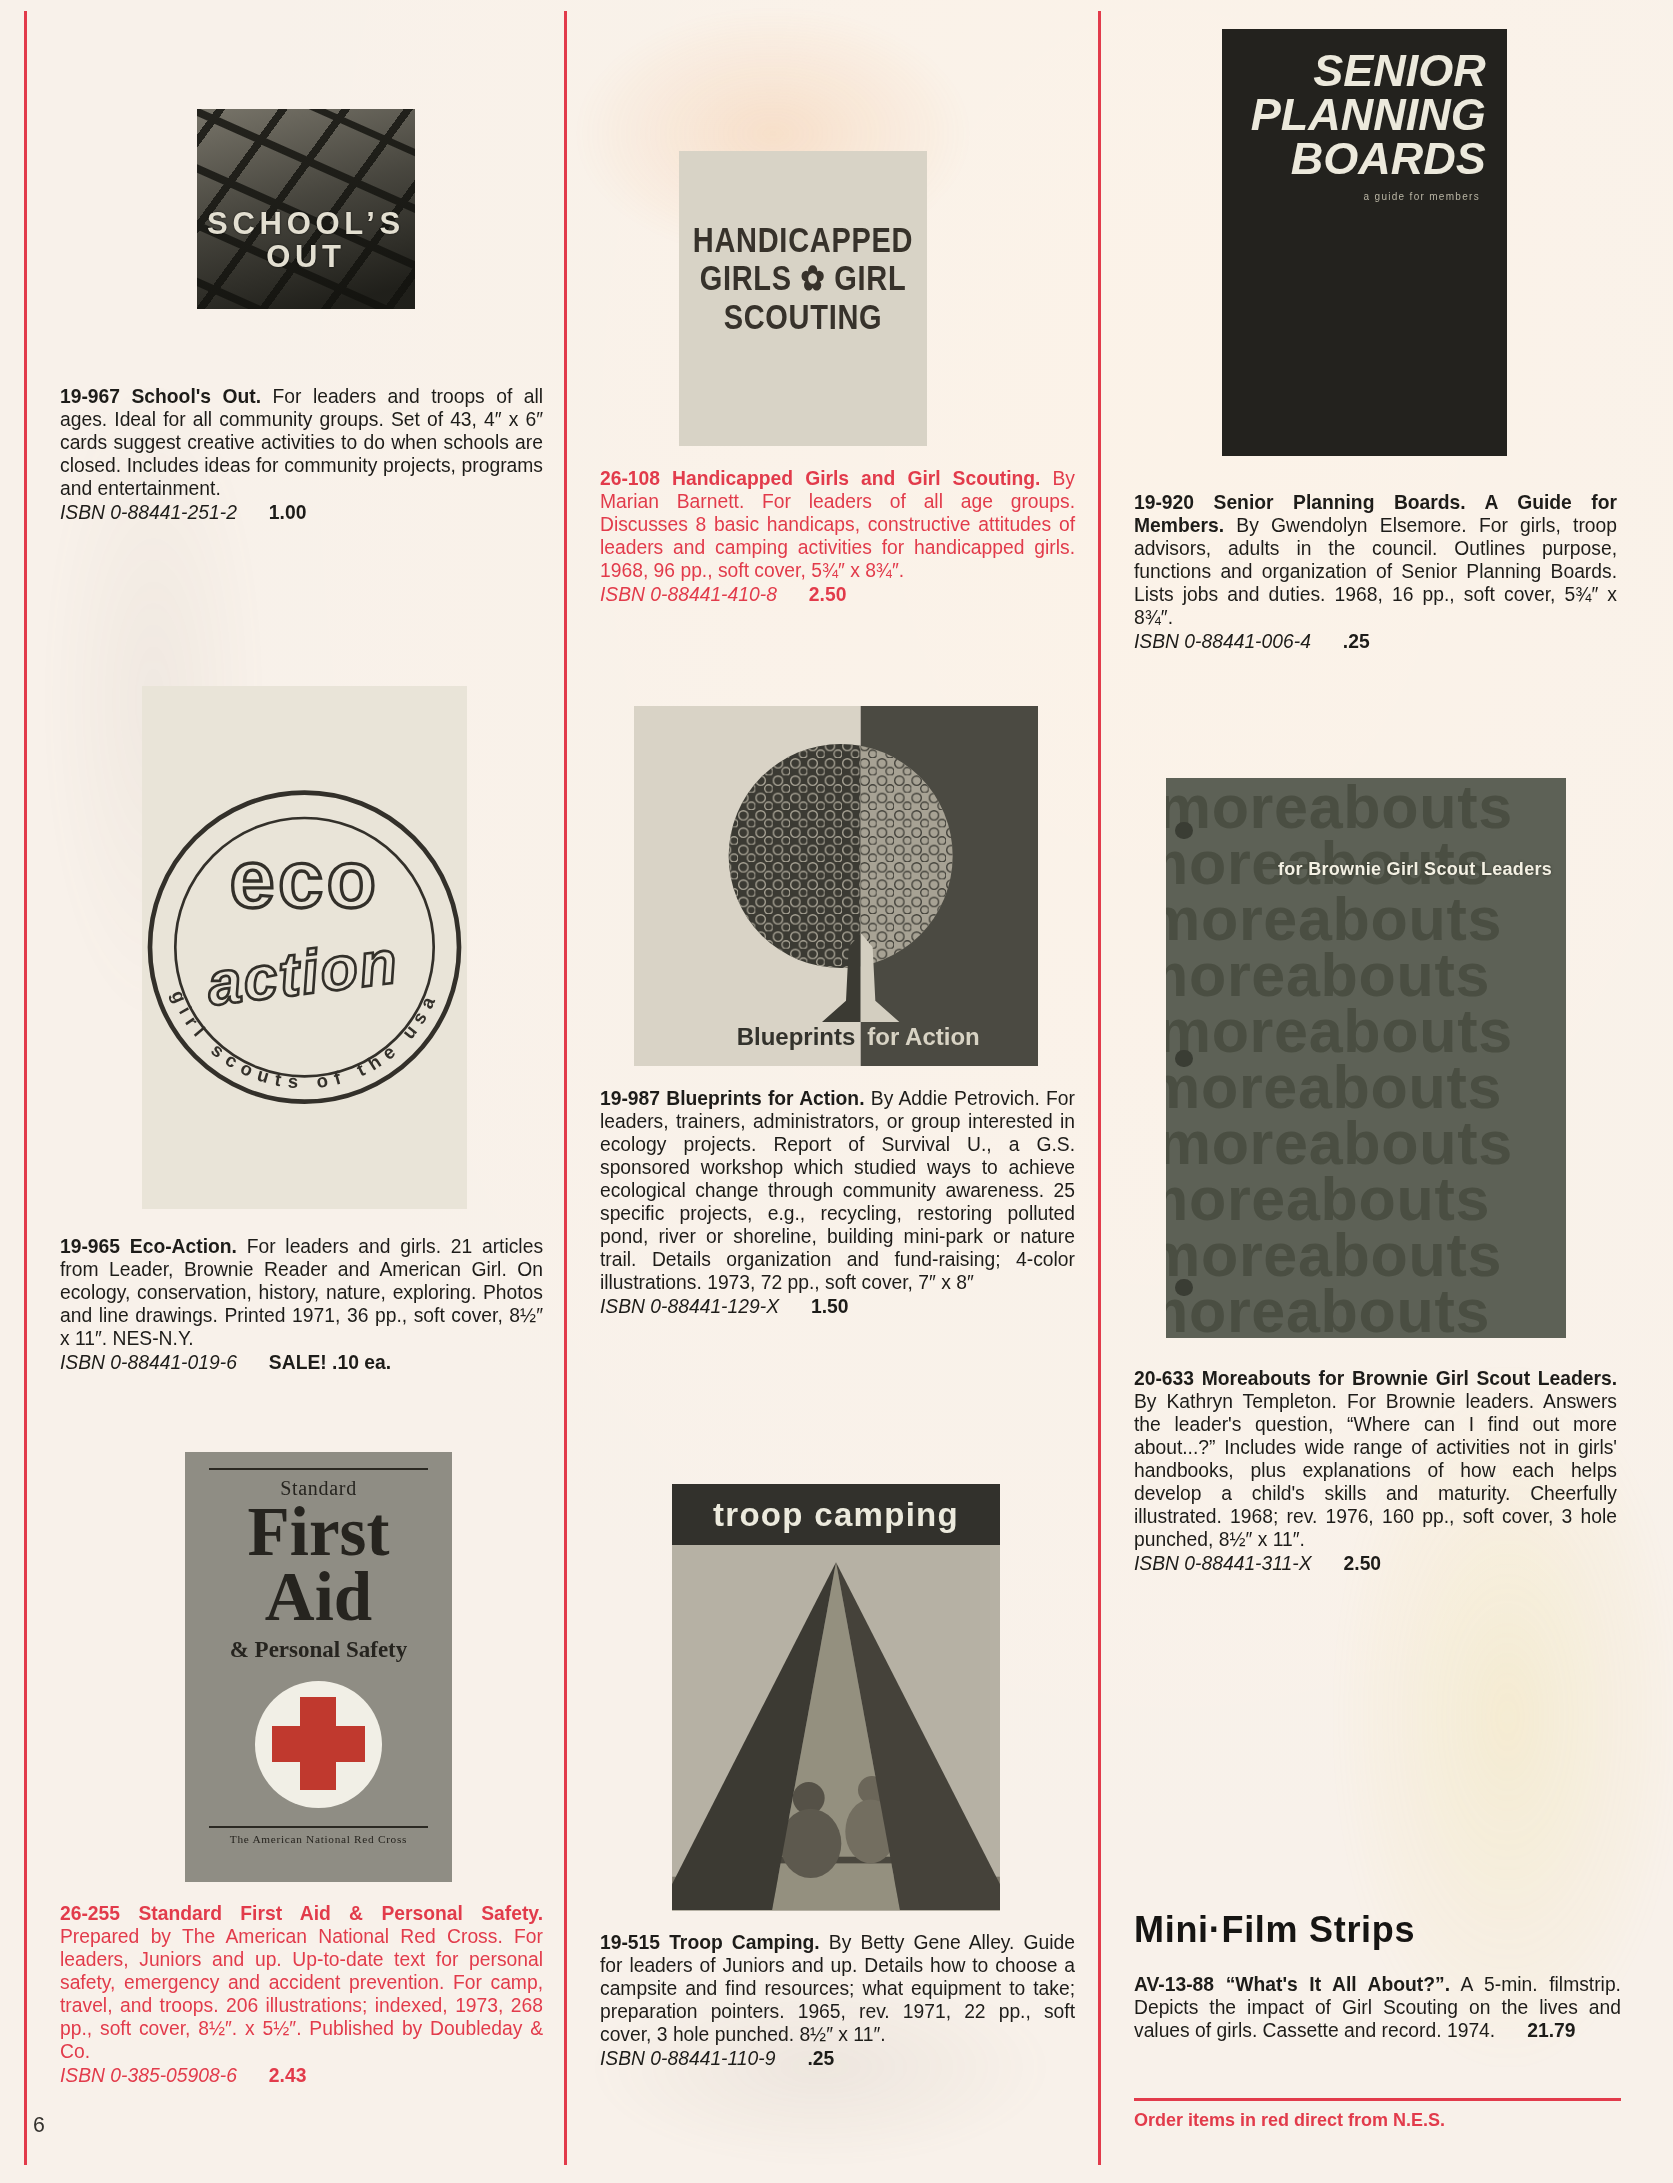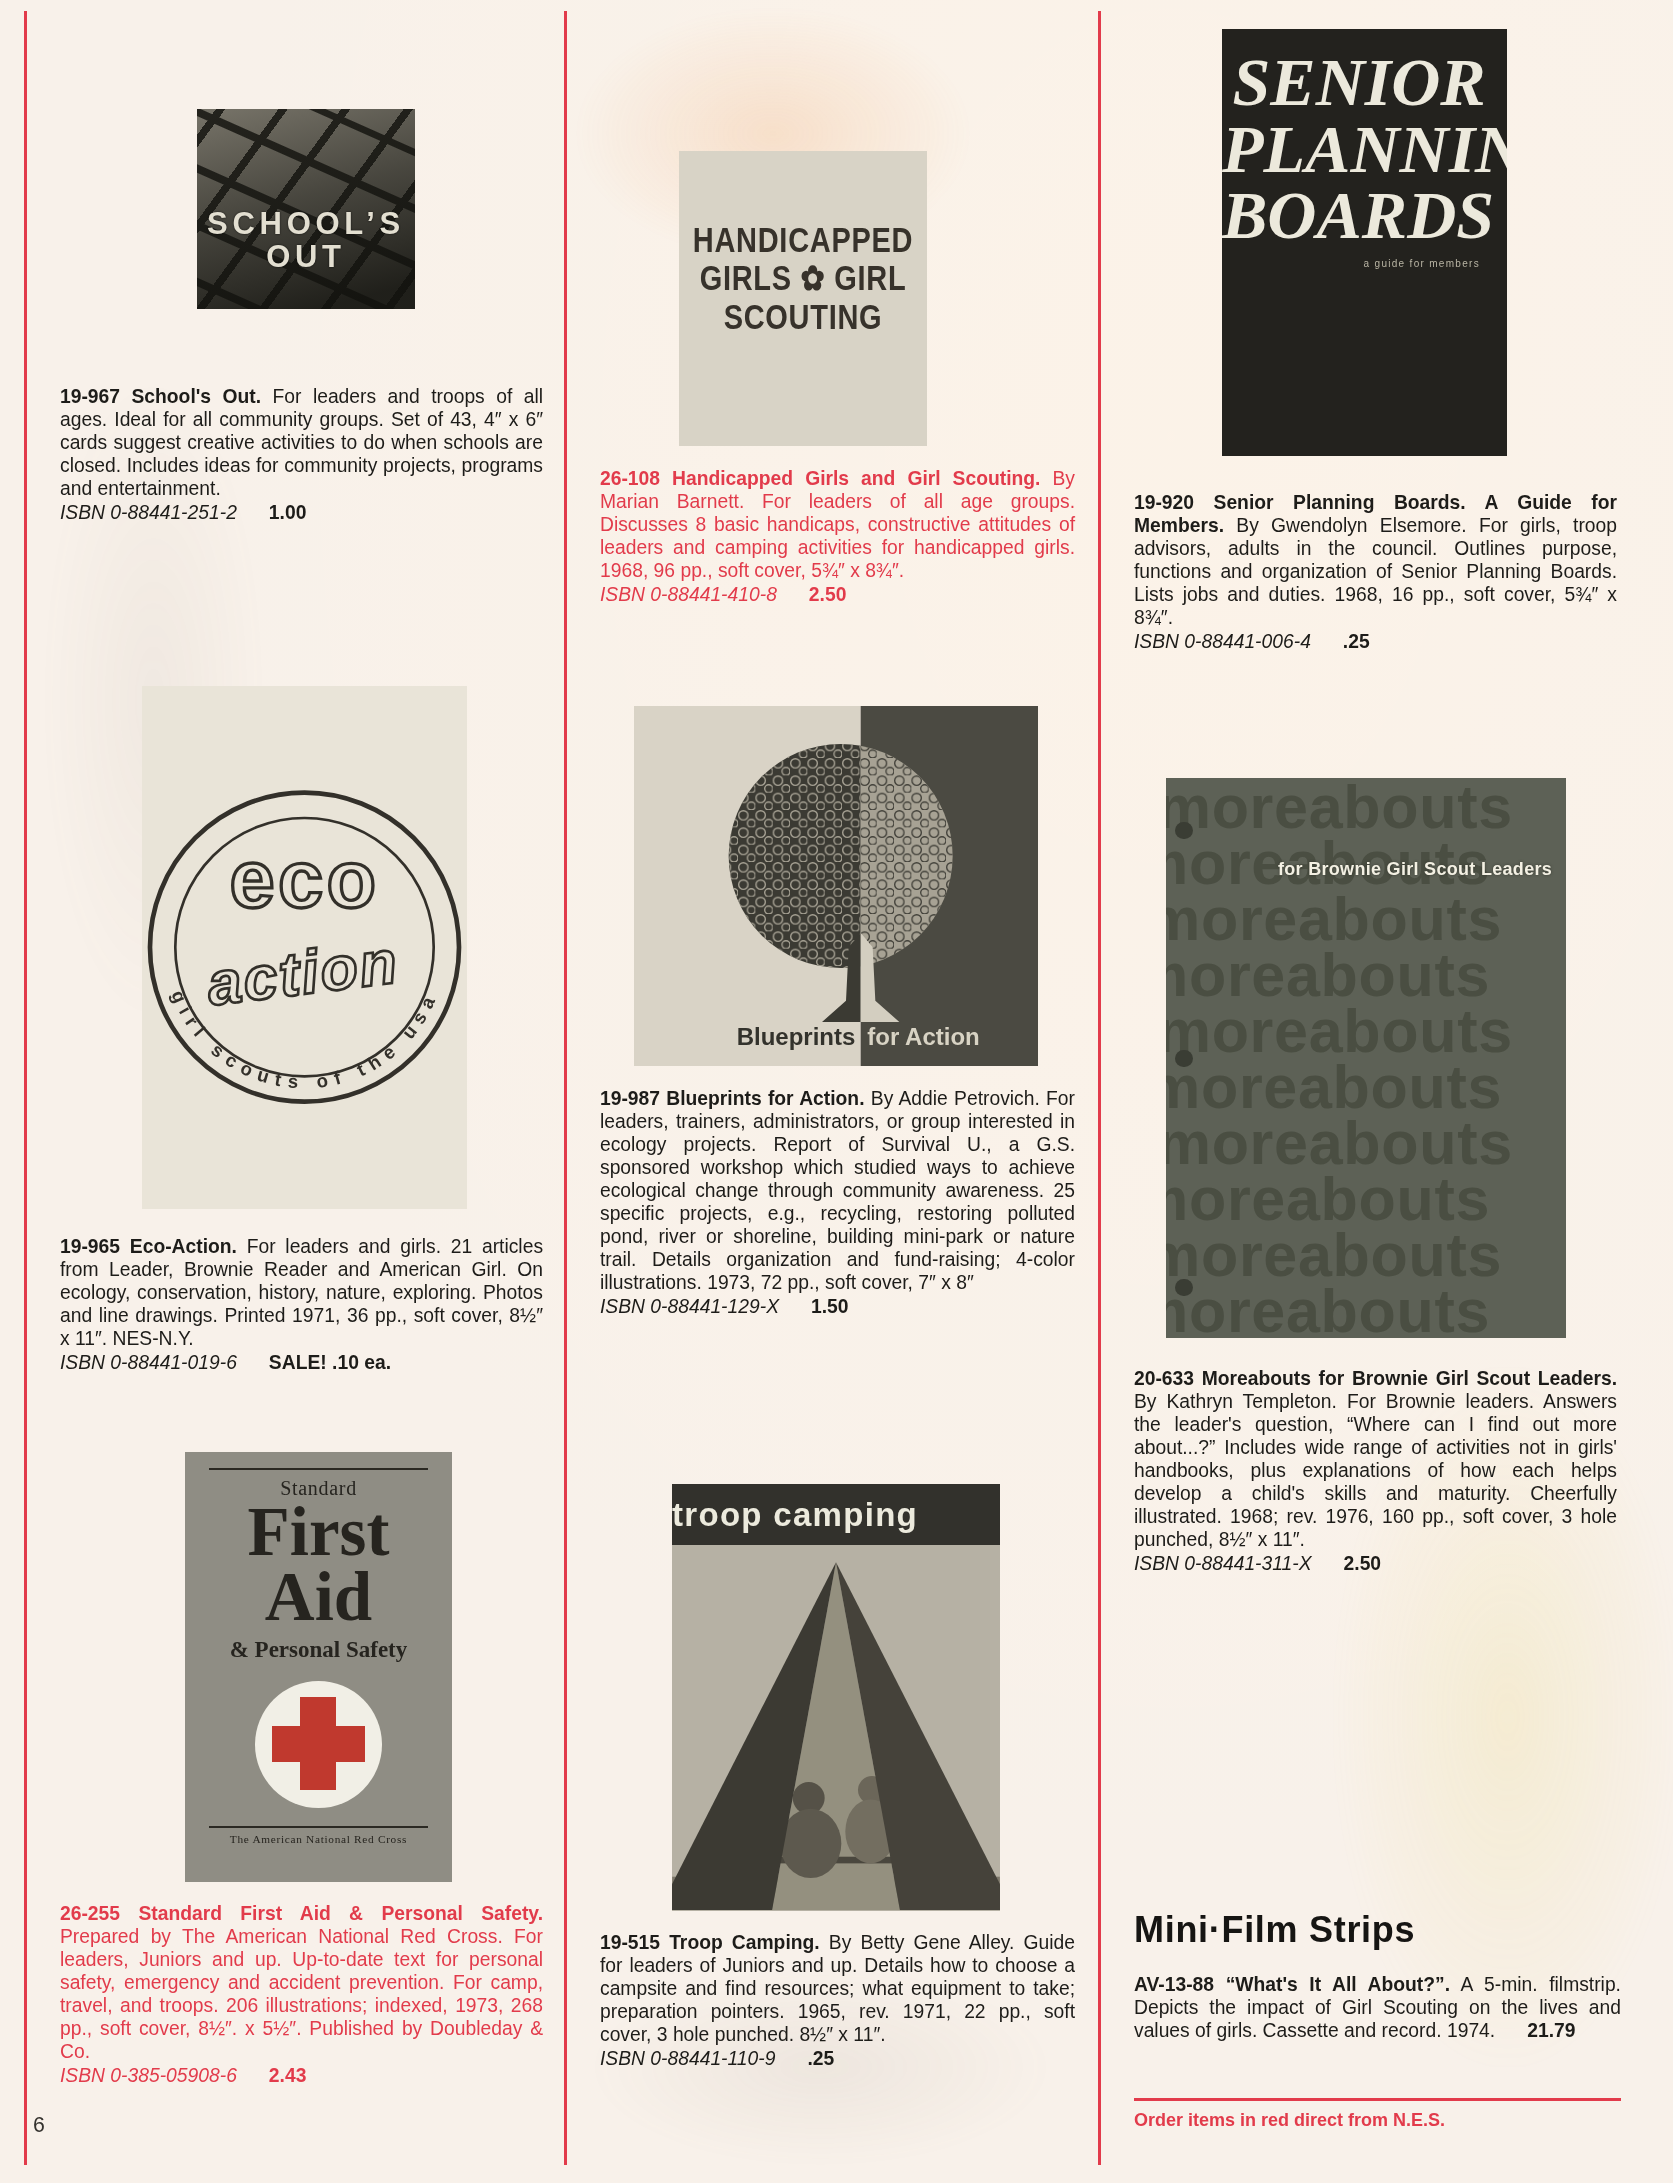--- a/index.html
+++ b/index.html
@@ -60,22 +60,22 @@
     text-shadow:0 0 2px rgba(0,0,0,.8);}
 
   
   .cover-handicapped{background:#d8d3c6;}
   .hand-title{margin-top:79px; text-align:center; font-weight:700; color:#37322b;
     font-size:29px; line-height:1.12; letter-spacing:0.7px; transform:scaleY(1.18);}
 
   
   .cover-senior{background:#23221e;}
   .senior-title{margin:20px 21.3px 0 0; text-align:right;
-    font-family:Liberation Serif, serif; font-style:italic; font-weight:700;
-    font-size:68px; line-height:.98; color:#ece9dc;}
+    font-family:Liberation Sans, sans-serif; font-style:italic; font-weight:700;
+    font-size:45px; line-height:.98; color:#ece9dc;}
   .senior-tagline{margin:9.3px 27px 0 0; text-align:right; font-size:10px;
     letter-spacing:1.3px; color:#b9b5a4;}
 
   
   .cover-eco{background:#e9e4d8;}
 
   
   .cover-firstaid{background:#8f8d84; text-align:center; color:#26241f;}
   .fa-rule{width:82%; height:2px; background:#2b2923; margin:16px auto 6.7px auto;}
   .fa-kicker{font-family:"Liberation Serif", serif; font-size:20px; letter-spacing:0.7px;}
@@ -84,21 +84,21 @@
   .fa-circle{position:relative; width:127px; height:127px; border-radius:50%;
     background:#f1efe6; margin:17.3px auto 0 auto;}
   .fa-cross{position:absolute; inset:0;}
   .fa-cross::before{content:""; position:absolute; left:45px; top:16.7px; width:36px; height:93px; background:#c0392e;}
   .fa-cross::after{content:""; position:absolute; left:16.7px; top:45px; width:93px; height:36px; background:#c0392e;}
   .fa-footer-rule{width:82%; height:1.3px; background:#2b2923; margin:18.7px auto 5.3px auto;}
   .fa-footer{font-family:"Liberation Serif", serif; font-size:11.3px; letter-spacing:0.7px;}
 
   
   .cover-troop{background:#b6b1a4;}
-  .troop-band{height:61px; background:#32312c; display:flex; align-items:center; }
+  .troop-band{height:61px; background:#32312c; display:flex; align-items:center; justify-content:center;}
   .troop-band span{color:#eceadd; font-weight:700; font-size:33px; letter-spacing:1.3px;}
   .troop-photo{display:block;}
 
   
   .cover-moreabouts{background:#5d6156;}
   .ma-rows{position:absolute; inset:0; padding-top:1.3px;}
   .ma-row{font-weight:700; font-size:61px; line-height:56px; letter-spacing:0.7px;
     color:#4a4e42; white-space:nowrap;}
   .ma-row:nth-child(odd){margin-left:-9.3px;}
   .ma-row:nth-child(even){margin-left:-32px;}

